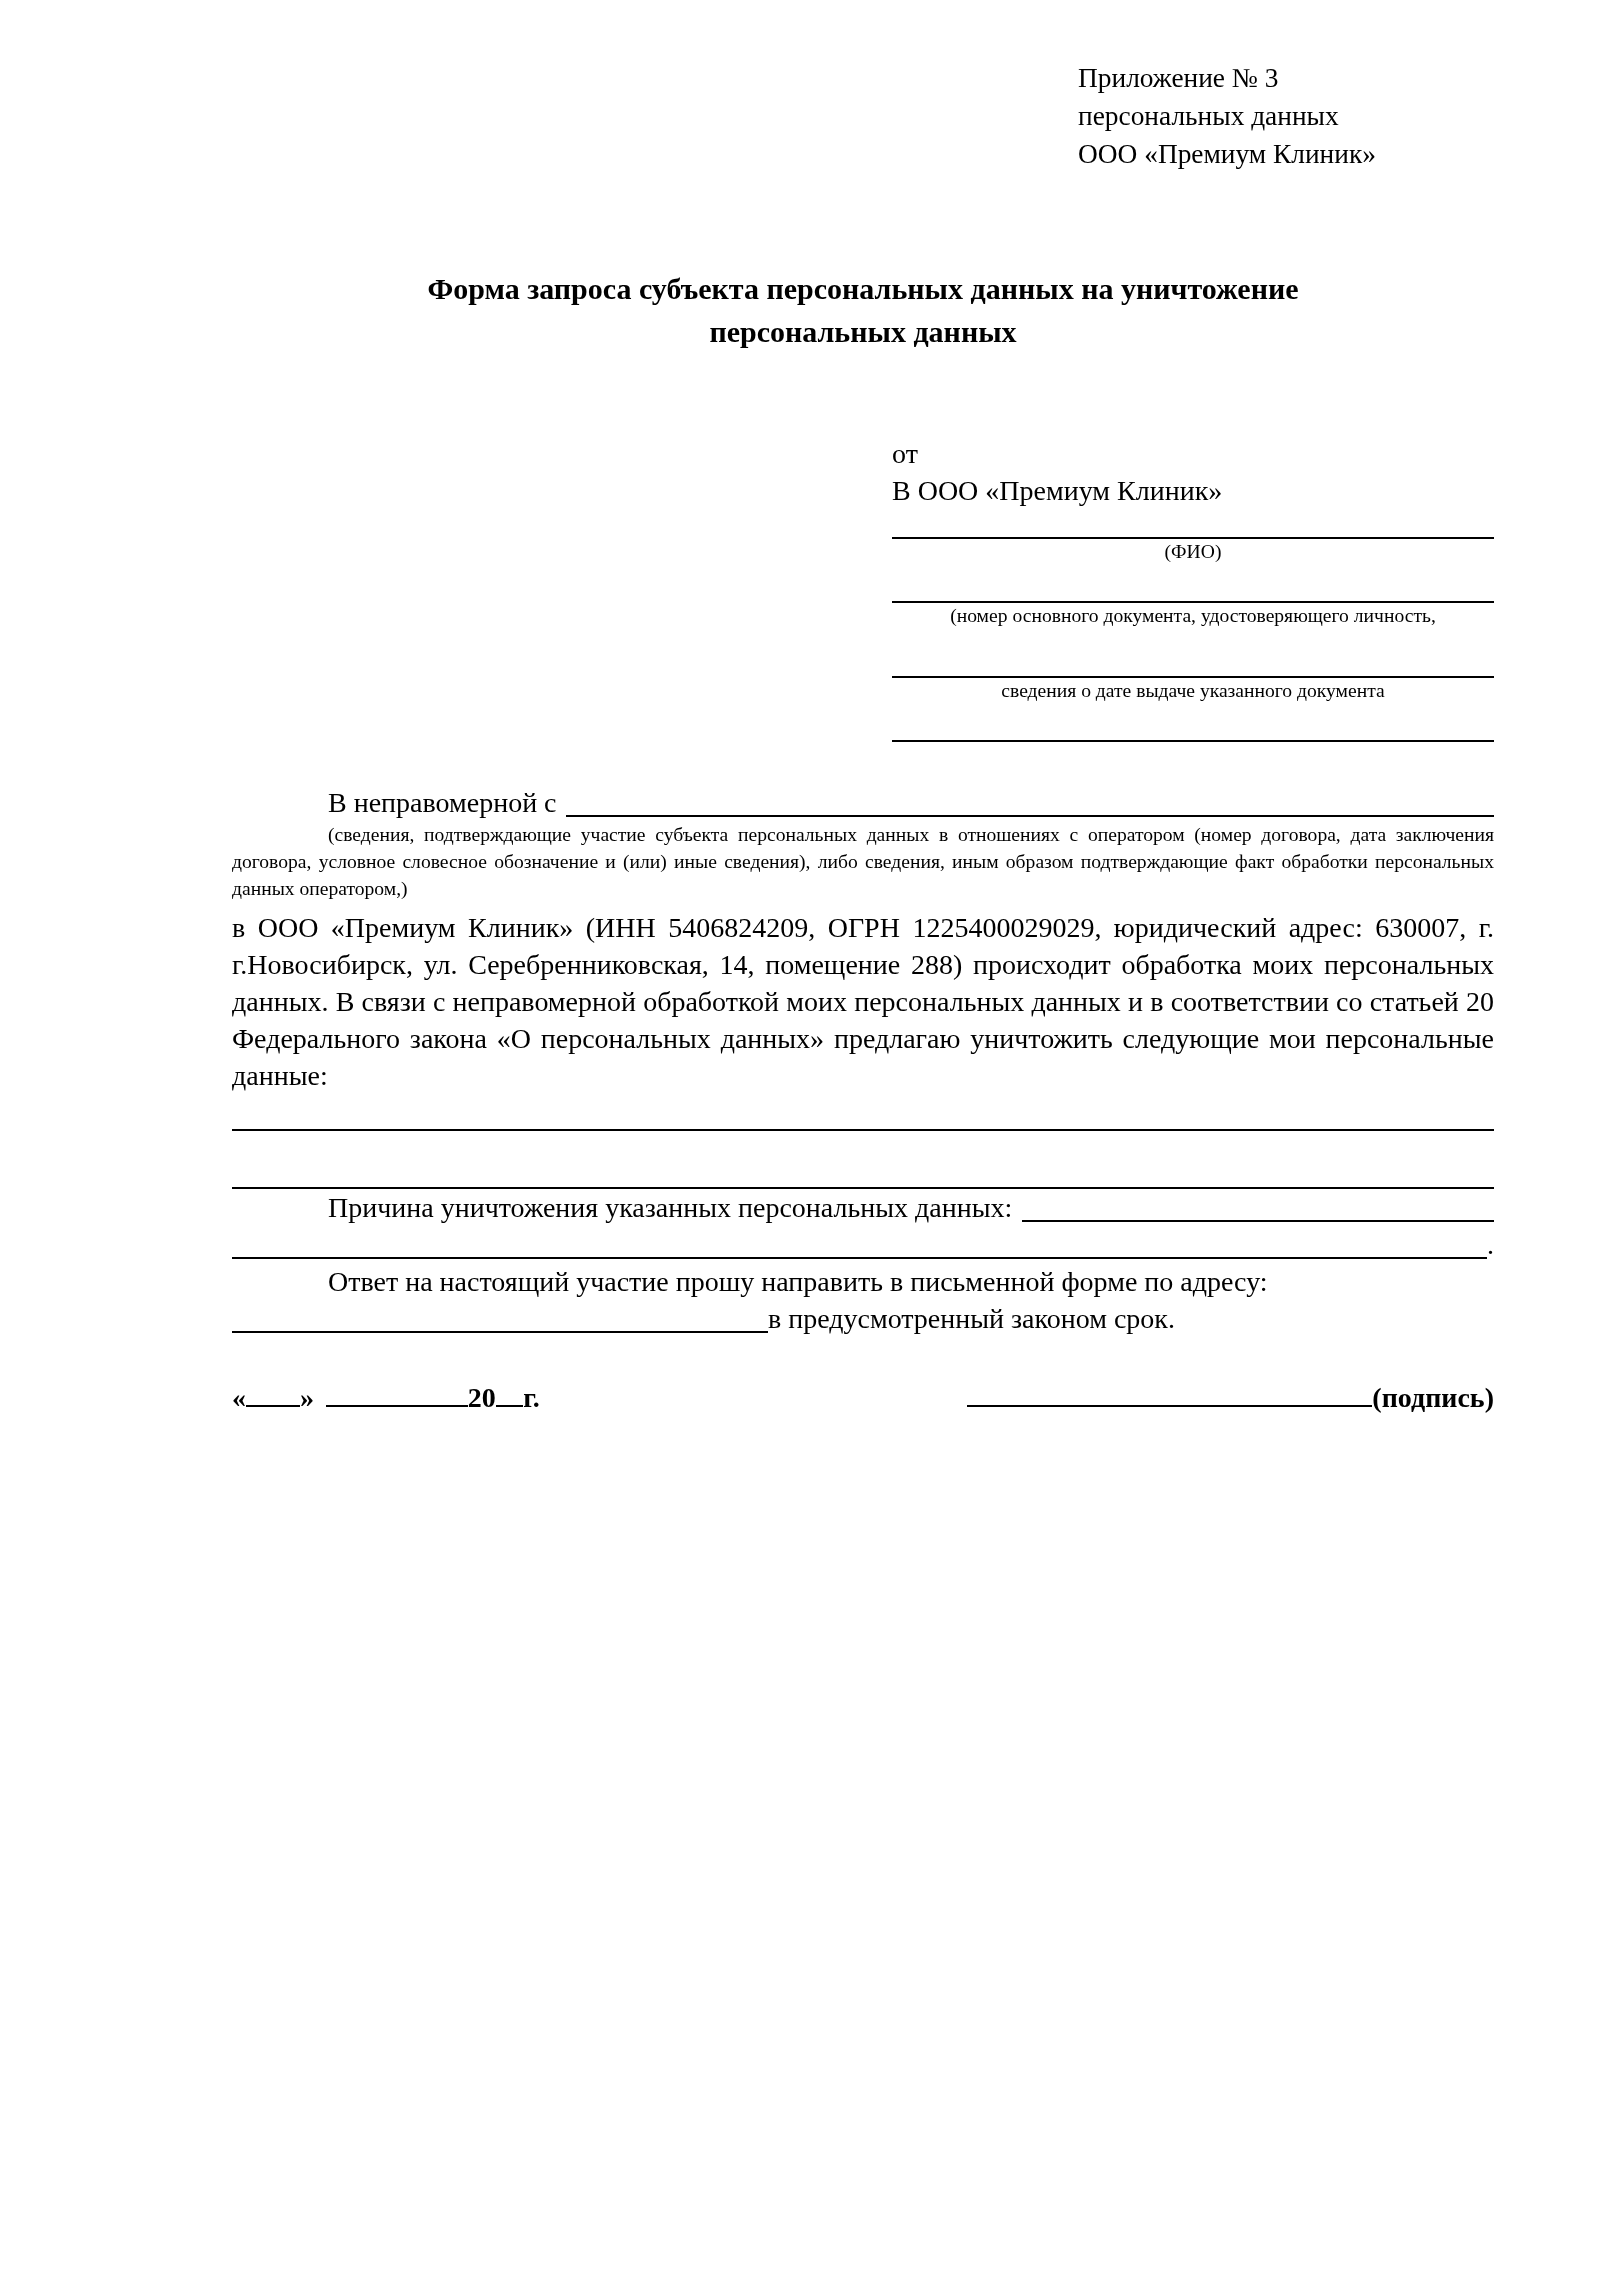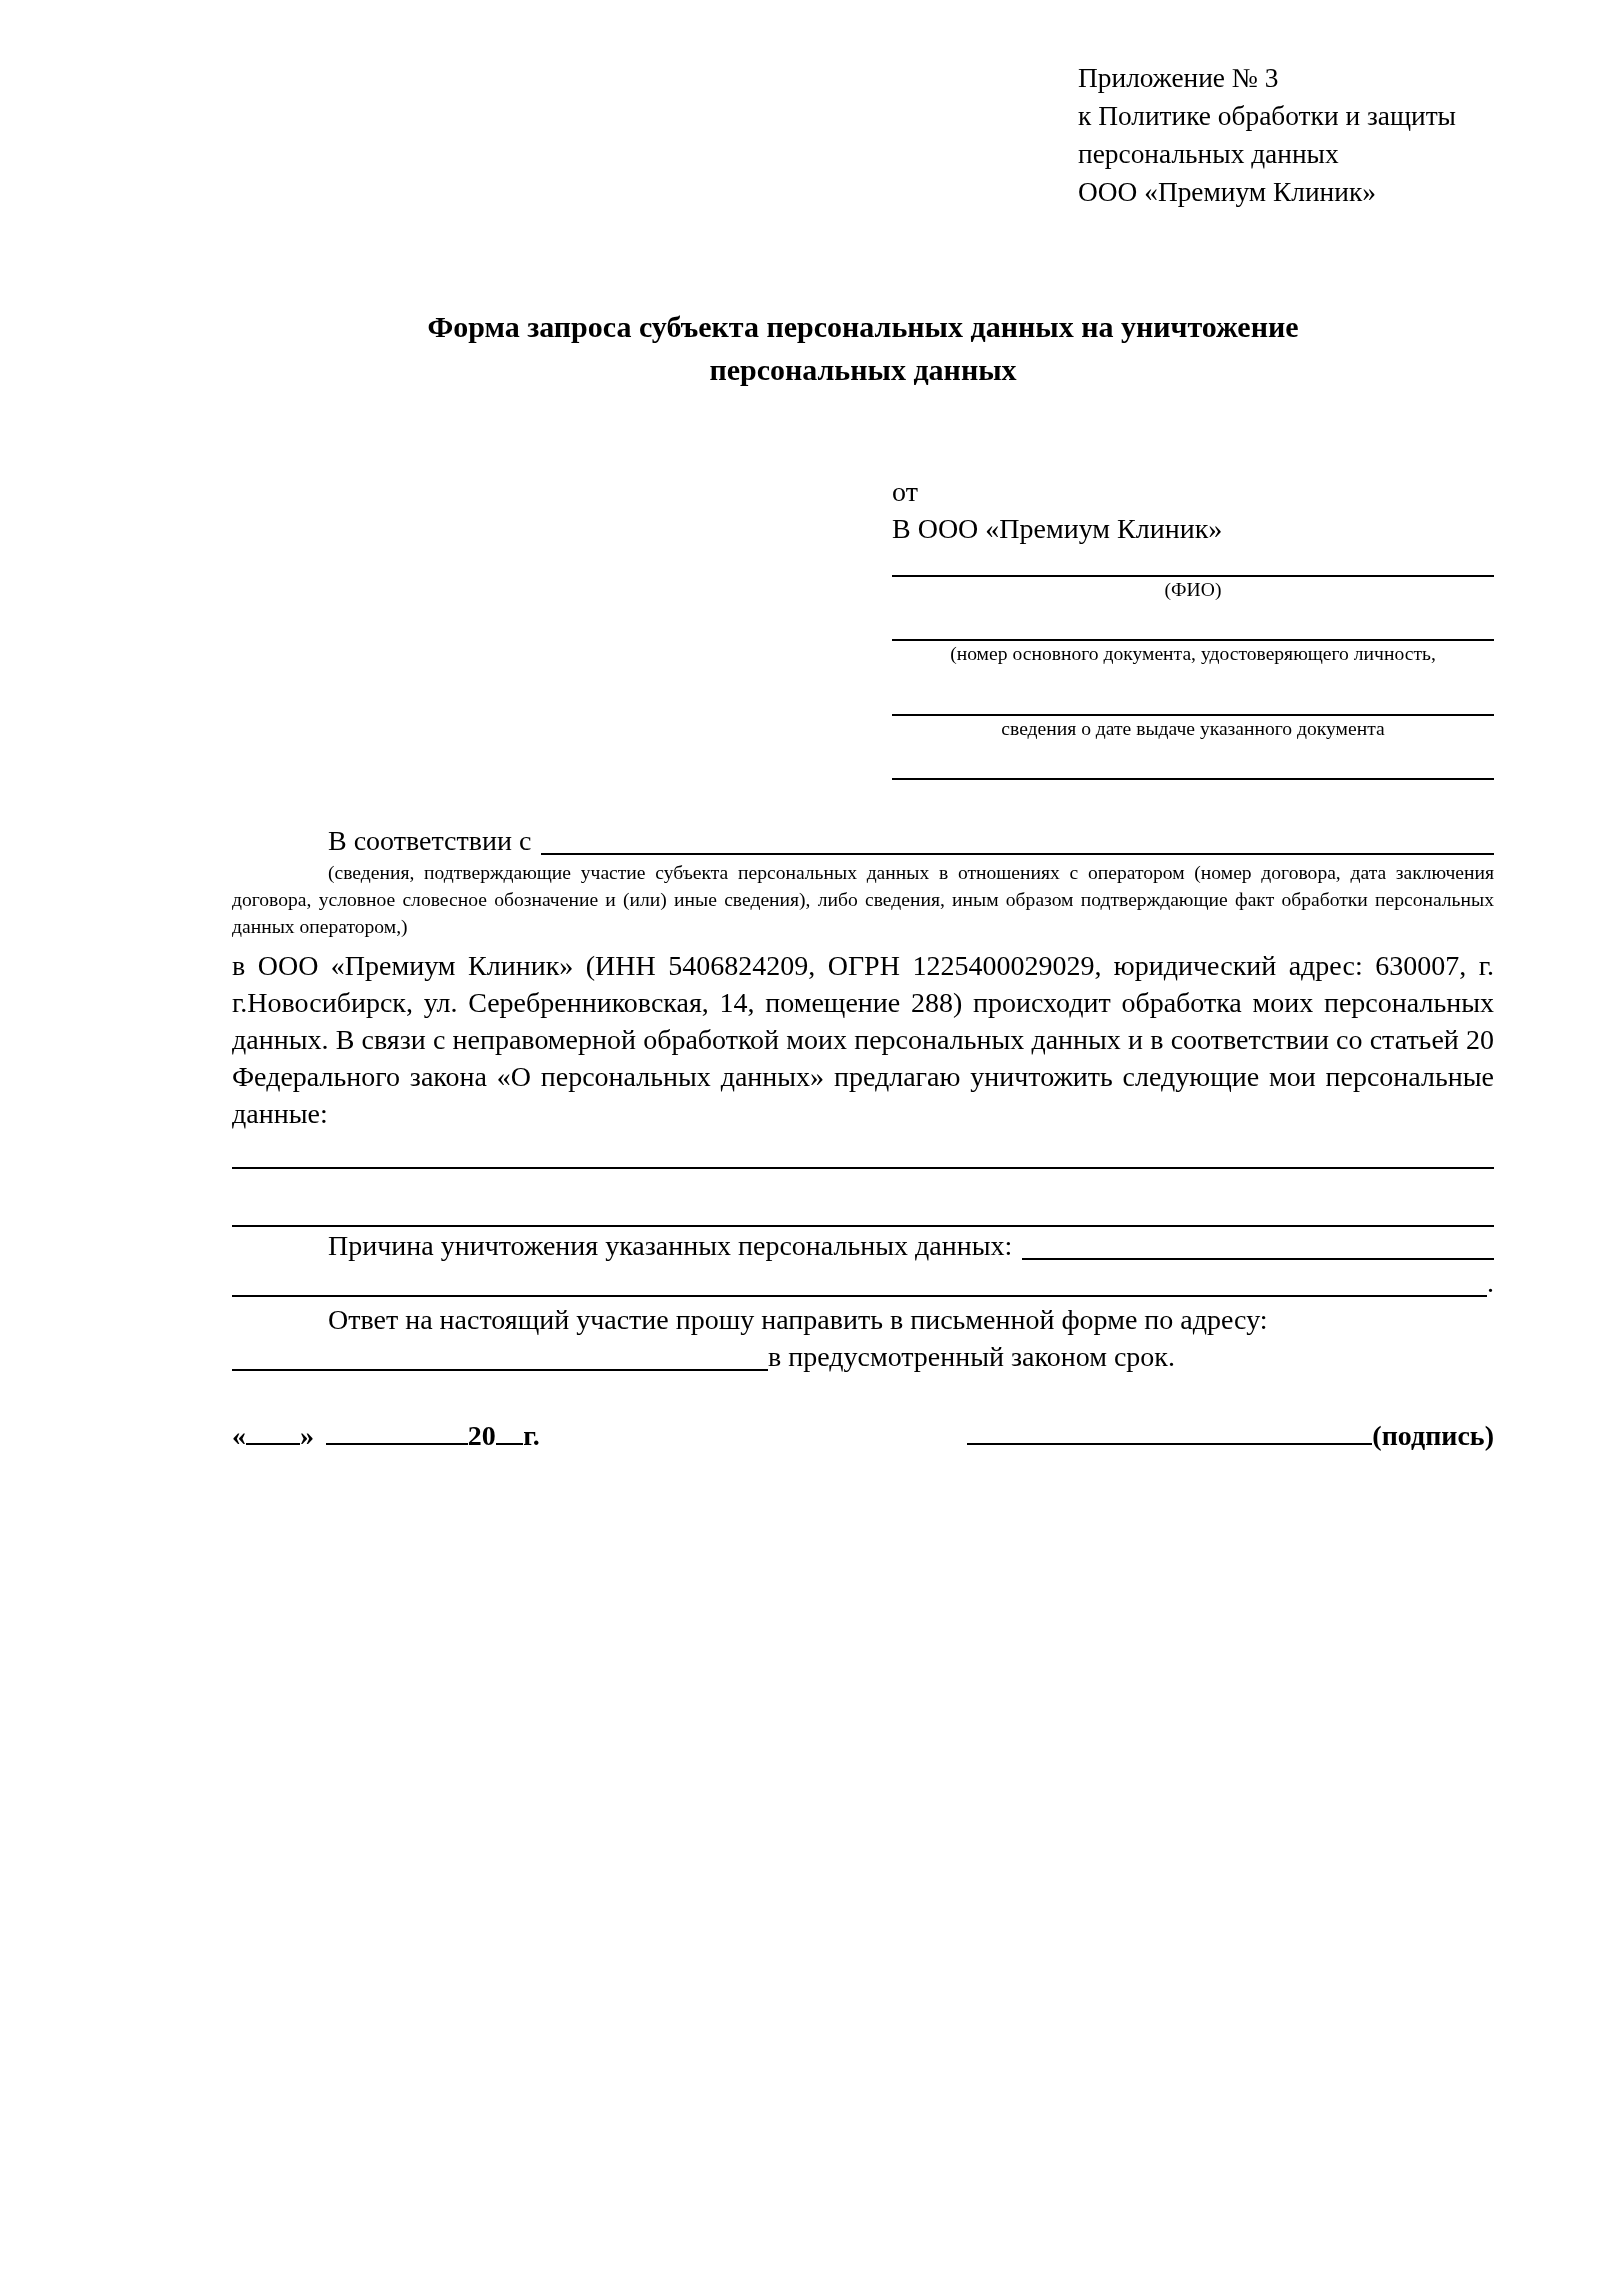--- a/index.html
+++ b/index.html
@@ -103,21 +103,20 @@
     font-weight: bold;
   }
 </style>
 </head>
 <body>
 
 <div class="page">
 
   <div class="hdr">
     <div>Приложение № 3</div>
-    <div>к Политике обработки и защиты</div>
     <div>персональных данных</div>
     <div>ООО «Премиум Клиник»</div>
   </div>
 
   <div class="title">
     <div>Форма запроса субъекта персональных данных на уничтожение</div>
     <div>персональных данных</div>
   </div>
 
   <div class="addr">
@@ -126,21 +125,21 @@
     <div class="uline u1"></div>
     <div class="caption">(ФИО)</div>
     <div class="uline u2"></div>
     <div class="caption">(номер основного документа, удостоверяющего личность,</div>
     <div class="uline u3"></div>
     <div class="caption">сведения о дате выдаче указанного документа</div>
     <div class="uline u4"></div>
   </div>
 
   <div class="row pindent mt43">
-    <span>В соответствии с</span>
+    <span>В неправомерной с</span>
     <span class="fill" style="margin-left:9.8px"></span>
   </div>
 
   <div class="note">(сведения, подтверждающие участие субъекта персональных данных в отношениях с оператором (номер договора, дата заключения договора, условное словесное обозначение и (или) иные сведения), либо сведения, иным образом подтверждающие факт обработки персональных данных оператором,)</div>
 
   <div class="para justify mt6">в ООО «Премиум Клиник» (ИНН 5406824209, ОГРН 1225400029029, юридический адрес: 630007, г. г.Новосибирск, ул. Серебренниковская, 14, помещение 288) происходит обработка моих персональных данных. В связи с неправомерной обработкой моих персональных данных и в соответствии со статьей 20 Федерального закона «О персональных данных» предлагаю уничтожить следующие мои персональные данные:</div>
 
   <div class="blank-row br1"></div>
   <div class="blank-row br2"></div>
 

